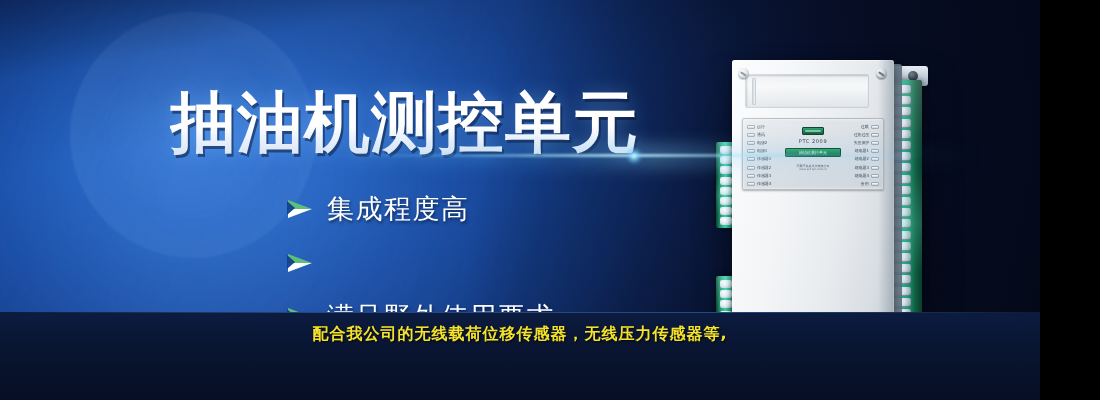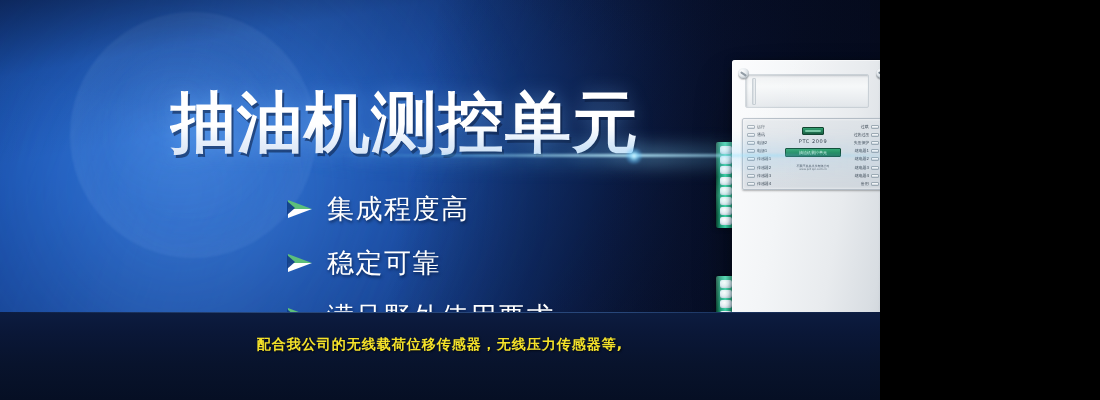--- a/index.html
+++ b/index.html
@@ -1,21 +1,21 @@
 <!DOCTYPE html>
 <html lang="zh"><head>
 <meta charset="utf-8">
 <title>RTU Banner</title>
 <style>
   html,body{margin:0;padding:0;background:#000;}
   *{box-sizing:border-box;}
 
   #banner{
     position:relative;
-    width:880px;height:400px;
+    width:1040px;height:400px;
     overflow:hidden;
     font-family:"Liberation Sans","DejaVu Sans",sans-serif;
     background:#404040;
     user-select:none;
   }
 
   
   .bg-base{
     position:absolute;inset:0;
     background:
@@ -165,21 +165,21 @@
   .bottom-band::before{
     content:"";position:absolute;left:0;right:0;top:0;height:1px;
     background:linear-gradient(90deg, rgba(60,120,210,0) 0%, rgba(90,150,230,.35) 30%, rgba(90,150,230,.35) 70%, rgba(60,120,210,0) 100%);
   }
   .band-text{
     position:absolute;left:0;right:0;text-align:center;
     color:#f5e22a;font-weight:bold;letter-spacing:1px;
     font-family:"DejaVu Sans","Liberation Sans",sans-serif;
     text-shadow:1px 1px 2px rgba(0,0,0,.75);
   }
-  .band-line1{top:336px;font-size:14px;}
+  .band-line1{top:324px;font-size:16px;}
   .band-line2{top:374px;font-size:16px;}
 
   
   .device{
     position:absolute;left:700px;top:58px;width:255px;height:322px;
   }
   .dev-shadow{
     position:absolute;left:16px;top:10px;width:225px;height:310px;
     background:radial-gradient(ellipse at 50% 50%, rgba(0,0,0,.55) 0%, rgba(0,0,0,.25) 60%, rgba(0,0,0,0) 100%);
     filter:blur(12px);
@@ -546,21 +546,20 @@
           <div class="tri-notch"></div>
       </div>
       <div class="bullet-text">集成程度高</div>
     </div>
     <div class="bullet">
       <div class="bullet-icon">
         <div class="tri-top"></div>
           <div class="tri-bot"></div>
           <div class="tri-notch"></div>
       </div>
-      <div class="bullet-text">稳定可靠</div>
     </div>
     <div class="bullet">
       <div class="bullet-icon">
         <div class="tri-top"></div>
           <div class="tri-bot"></div>
           <div class="tri-notch"></div>
       </div>
       <div class="bullet-text">满足野外使用要求</div>
     </div>
   </div>

